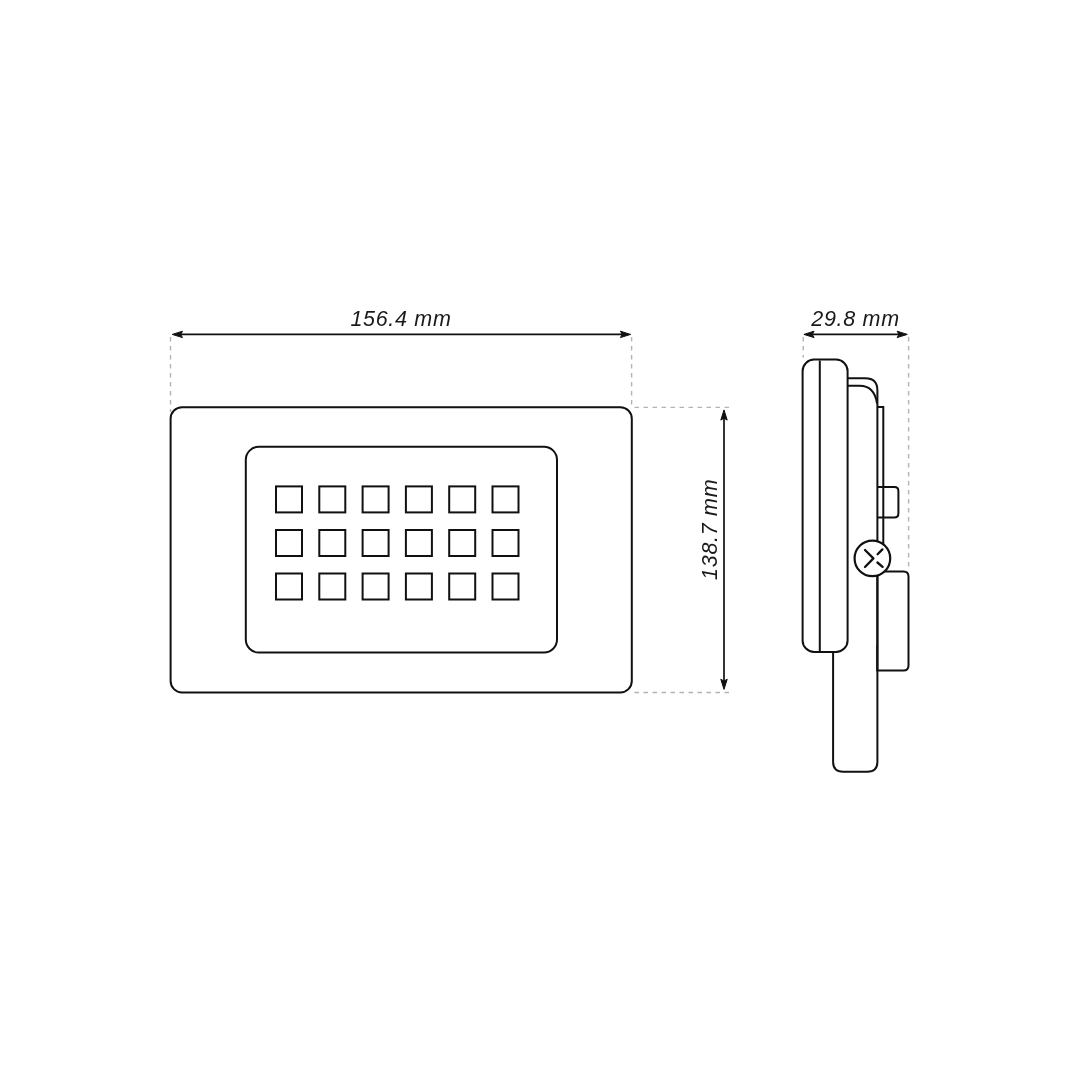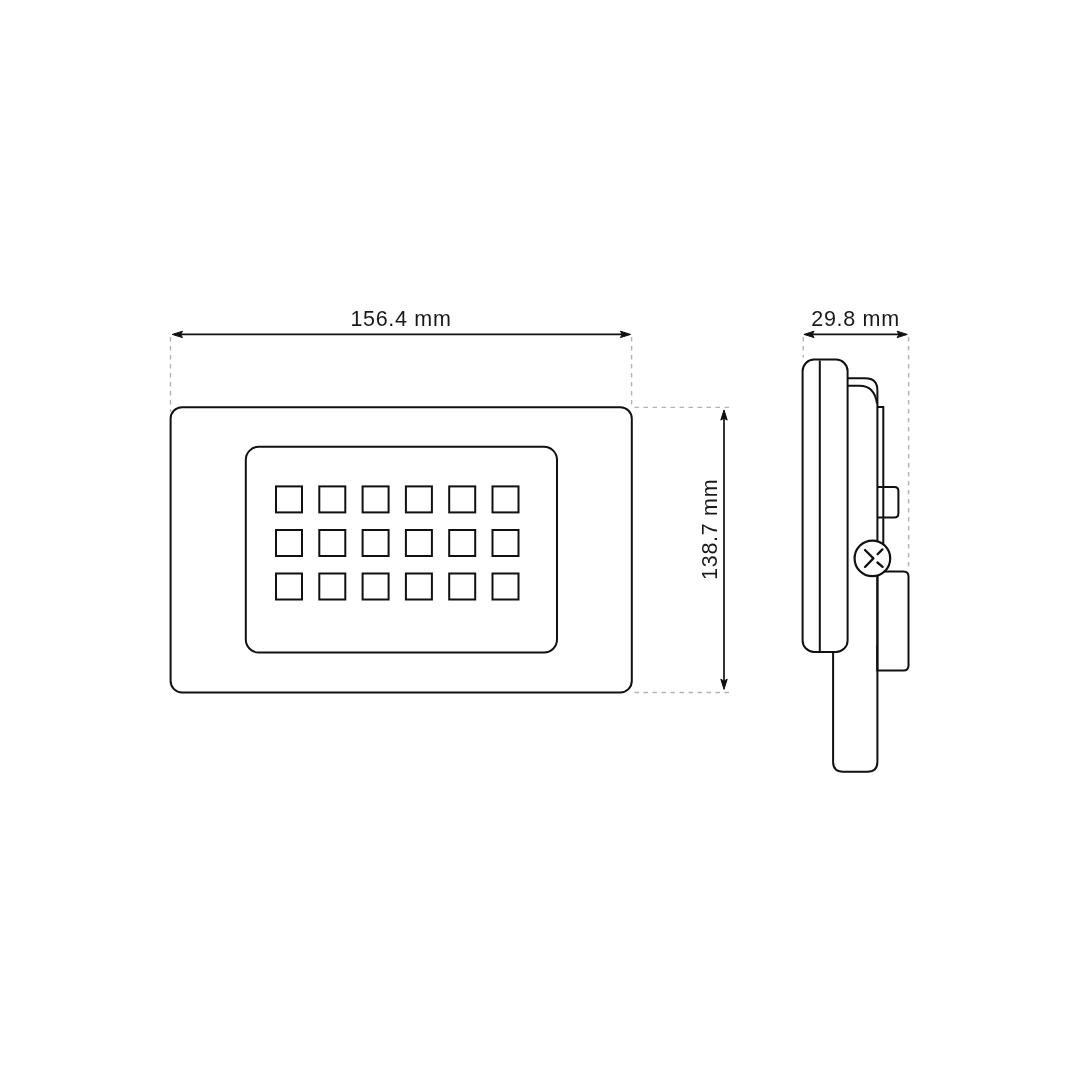--- a/index.html
+++ b/index.html
@@ -1,16 +1,16 @@
 <!DOCTYPE html>
 <html><head>
 <meta charset="utf-8">
 <style>
   html,body{margin:0;padding:0;background:#ffffff;}
-  .stage{width:1080px;height:1073px;position:relative;background:#ffffff;}
+  .stage{width:1080px;height:1073px;position:relative;background:#ffffff;font-style:italic;}
   text{font-family:"Liberation Sans",sans-serif;fill:#1a1a1a;}
 </style>
 </head>
 <body>
 <div class="stage">
 <svg width="1080" height="1080" viewBox="0 0 1080 1080">
 
   <rect x="0" y="0" width="1080" height="1080" fill="#ffffff"></rect>
 
   <line x1="170.5" y1="337" x2="170.5" y2="412" stroke="#b3b3b3" stroke-width="1.4" stroke-dasharray="4.5 4.5"></line>

